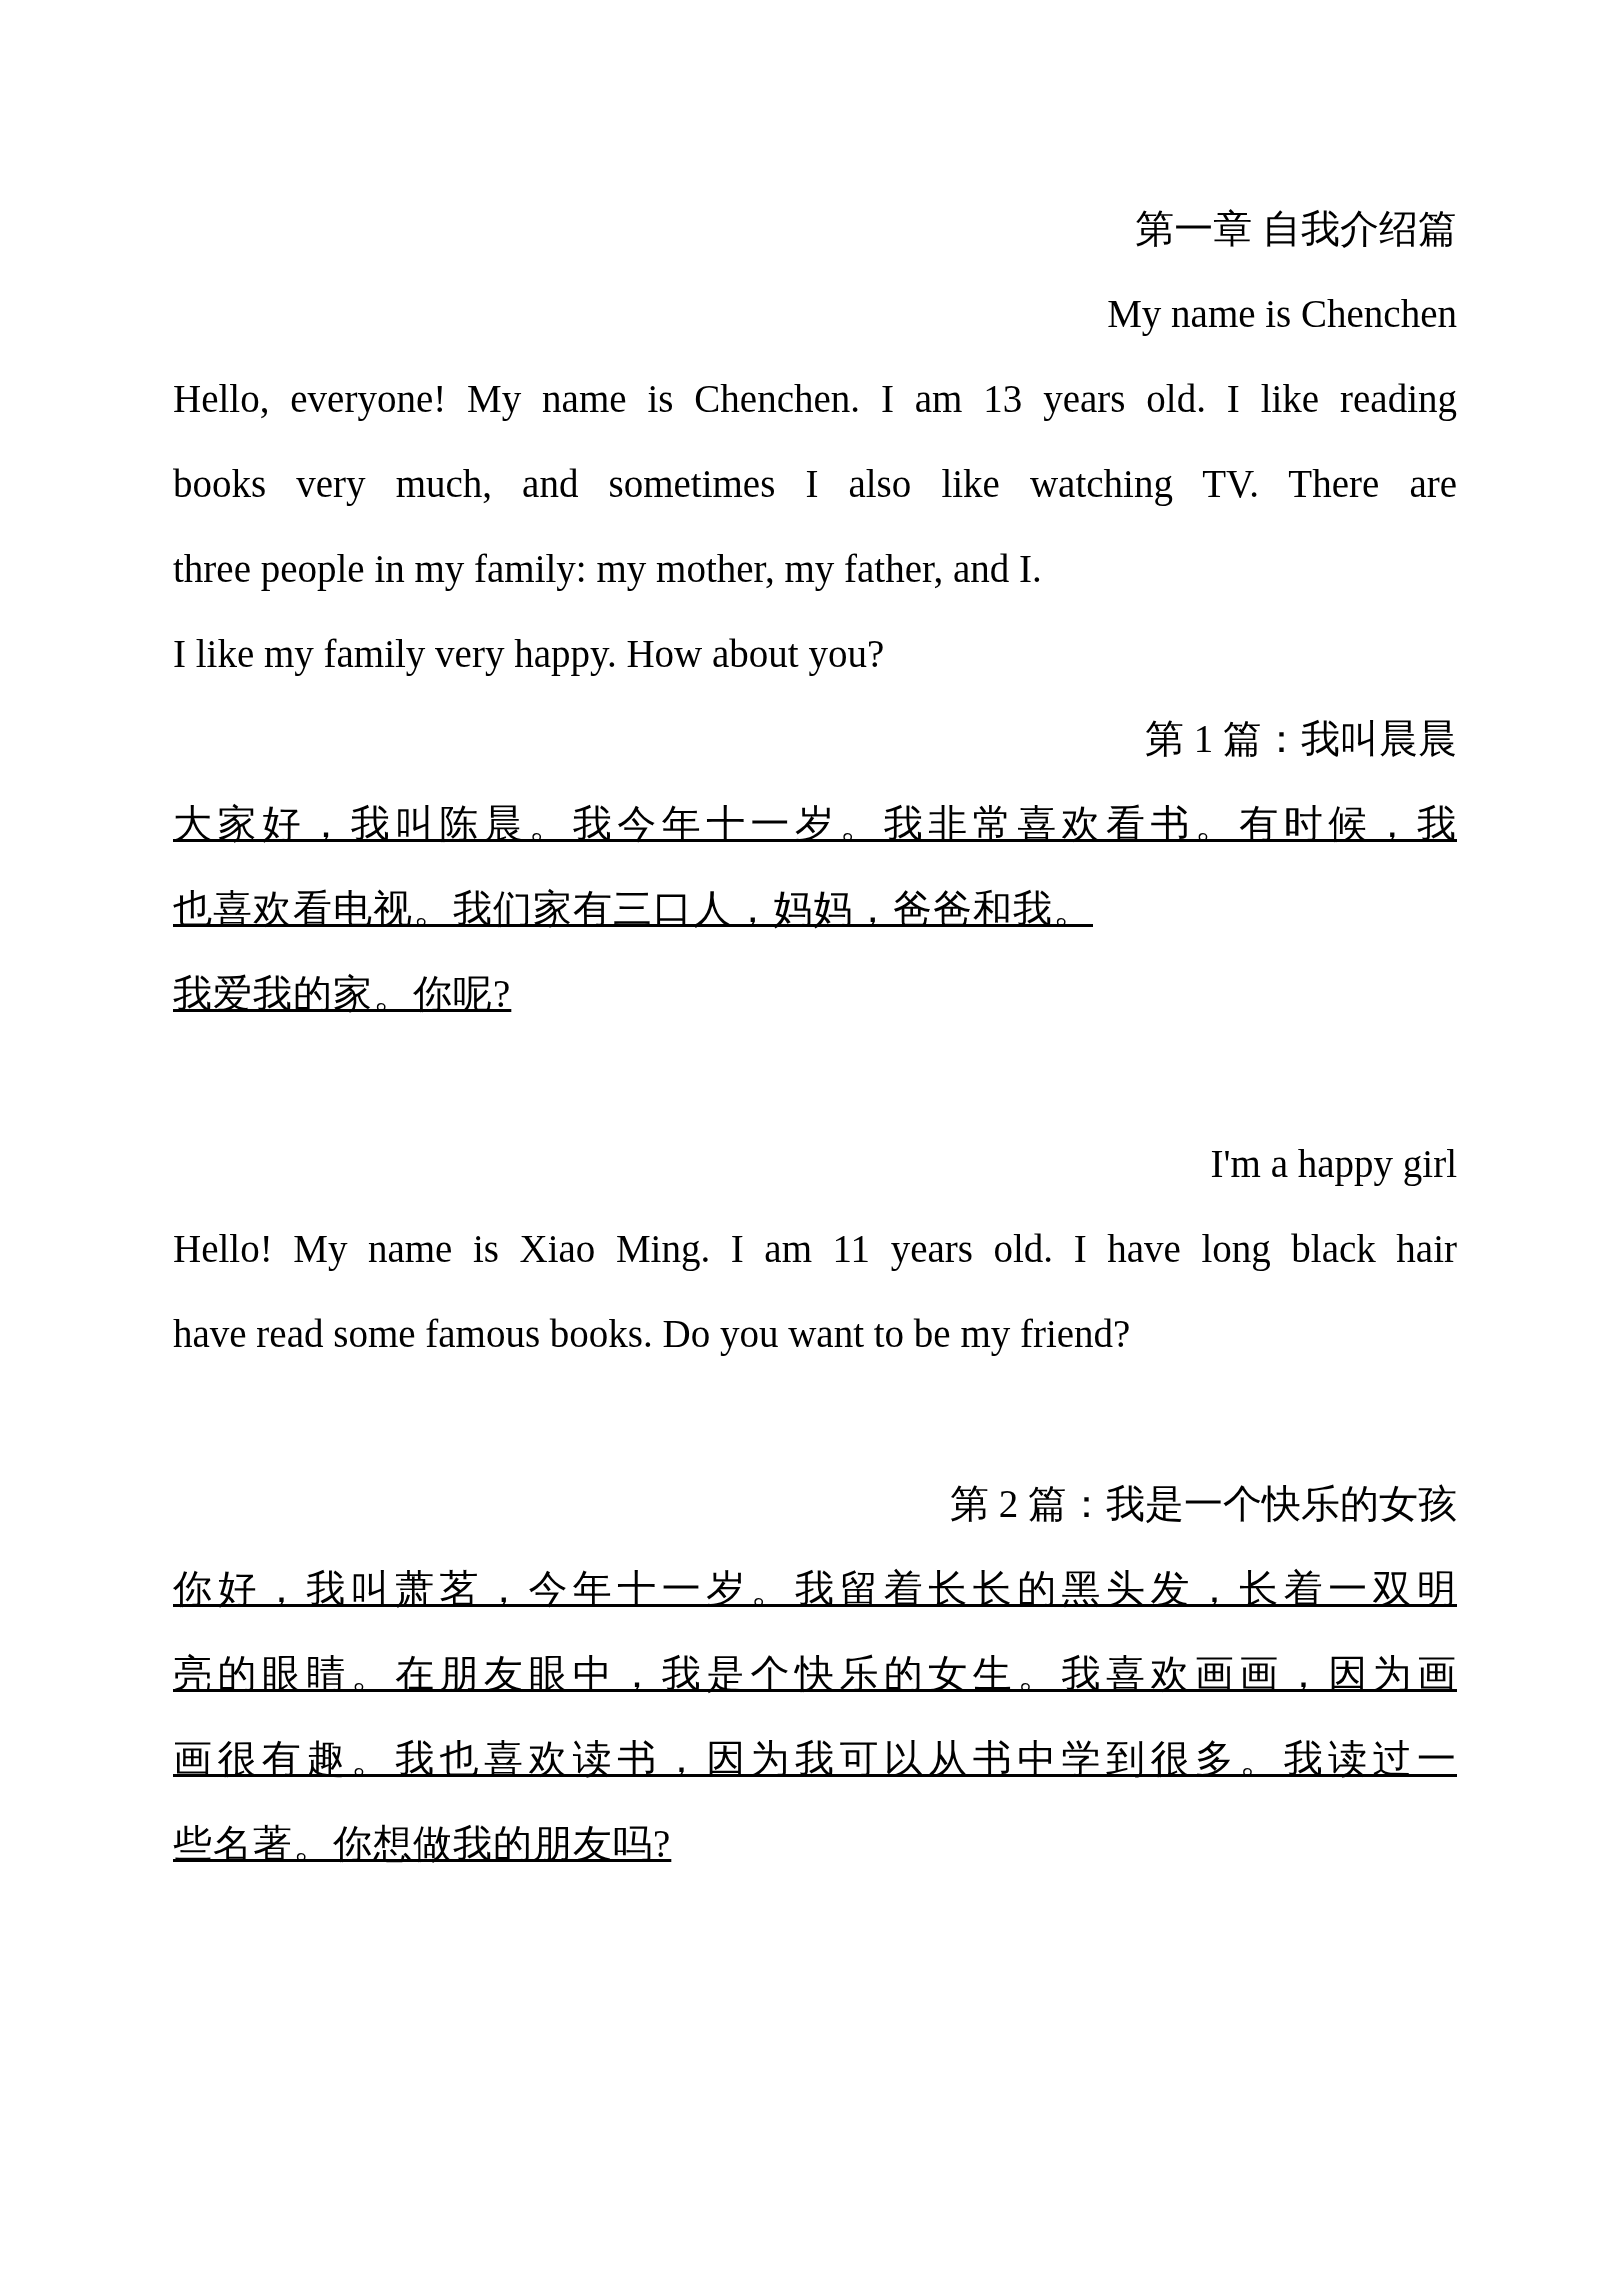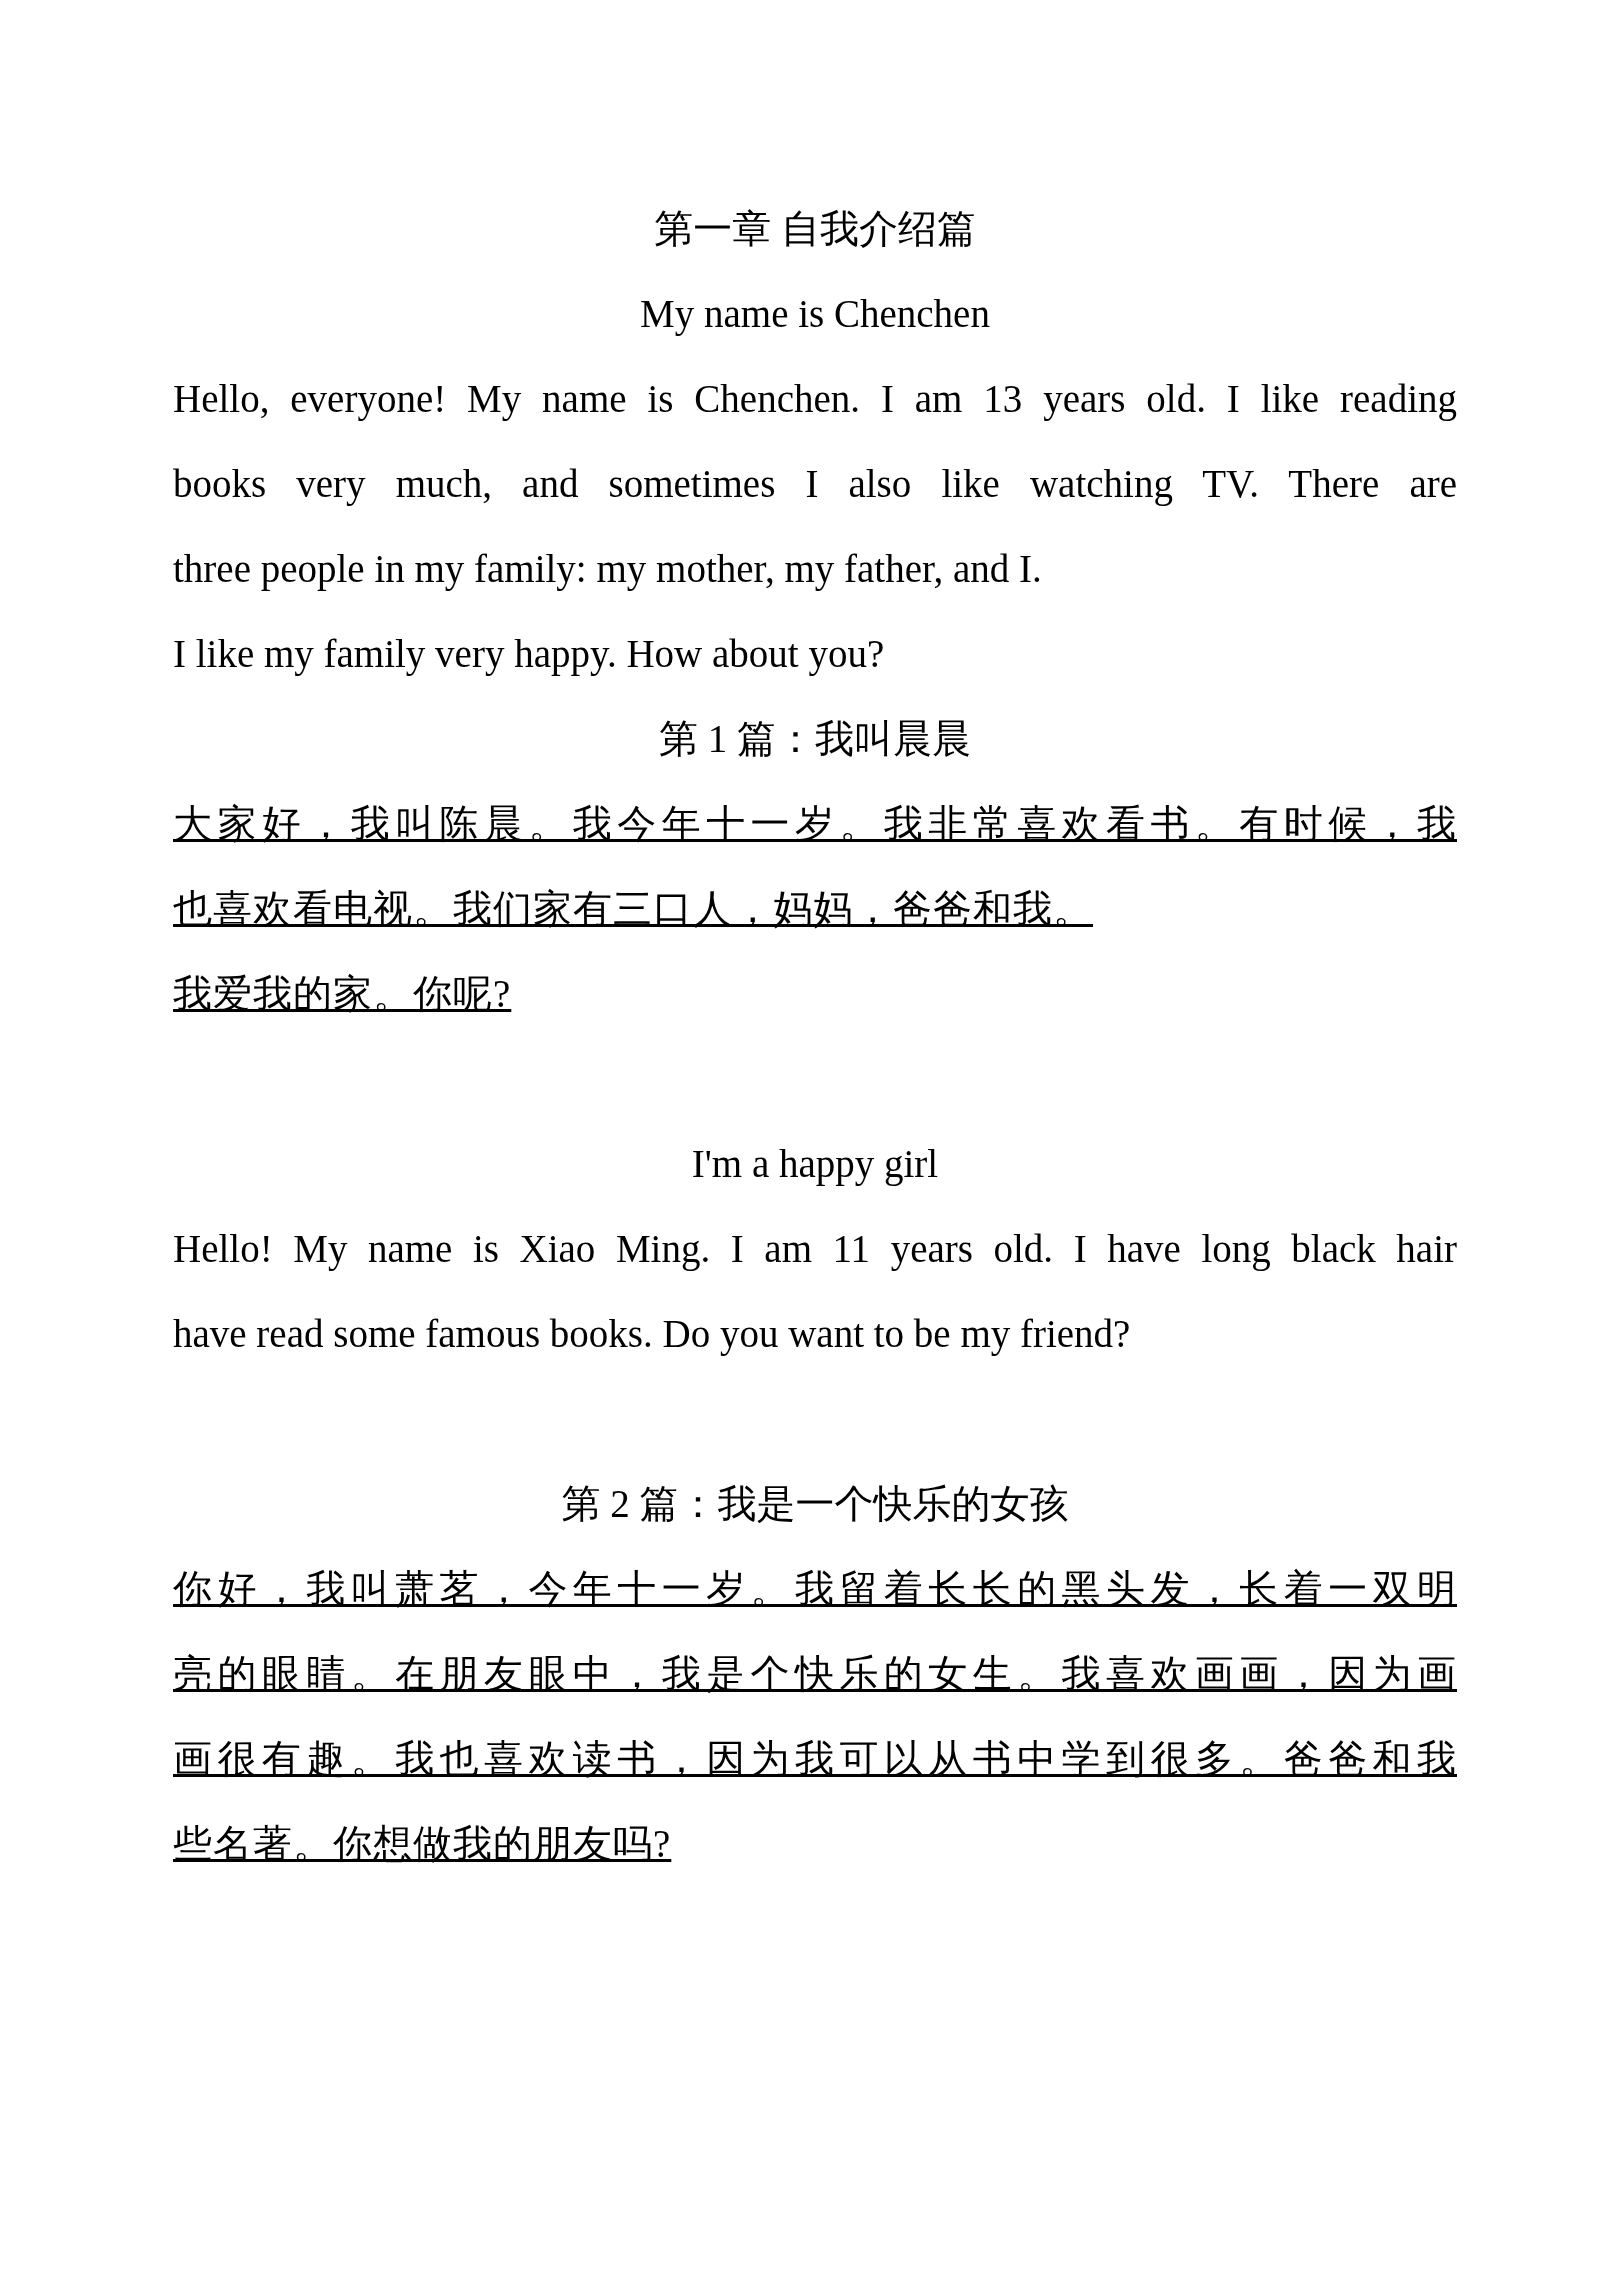--- a/index.html
+++ b/index.html
@@ -20,21 +20,21 @@
       left: 173px;
       top: 186px;
       width: 1284px;
     }
     .line {
       height: 85px;
       line-height: 85px;
       font-size: 39px;
       white-space: nowrap;
     }
-    .center { text-align: center; }
+    .center { text-align: right; }
     .bold { font-weight: normal; }
     .justify {
       text-align: justify;
       text-align-last: justify;
     }
     .cjk { letter-spacing: 1px; text-decoration: underline; }
     .gap { height: 85px; }
   </style>
 </head>
 <body>
@@ -57,16 +57,16 @@
 
   <div class="line center">I'm a happy girl</div>
   <div class="line justify">Hello! My name is Xiao Ming. I am 11 years old. I have long black hair</div>
   <div class="line">have read some famous books. Do you want to be my friend?</div>
 
   <div class="gap"></div>
 
   <div class="line center bold">第 2 篇：我是一个快乐的女孩</div>
   <div class="line justify cjk">你好，我叫萧茗，今年十一岁。我留着长长的黑头发，长着一双明</div>
   <div class="line justify cjk">亮的眼睛。在朋友眼中，我是个快乐的女生。我喜欢画画，因为画</div>
-  <div class="line justify cjk">画很有趣。我也喜欢读书，因为我可以从书中学到很多。爸爸和我</div>
+  <div class="line justify cjk">画很有趣。我也喜欢读书，因为我可以从书中学到很多。我读过一</div>
   <div class="line cjk">些名著。你想做我的朋友吗?</div>
 </div>
 
 
 </body></html>

